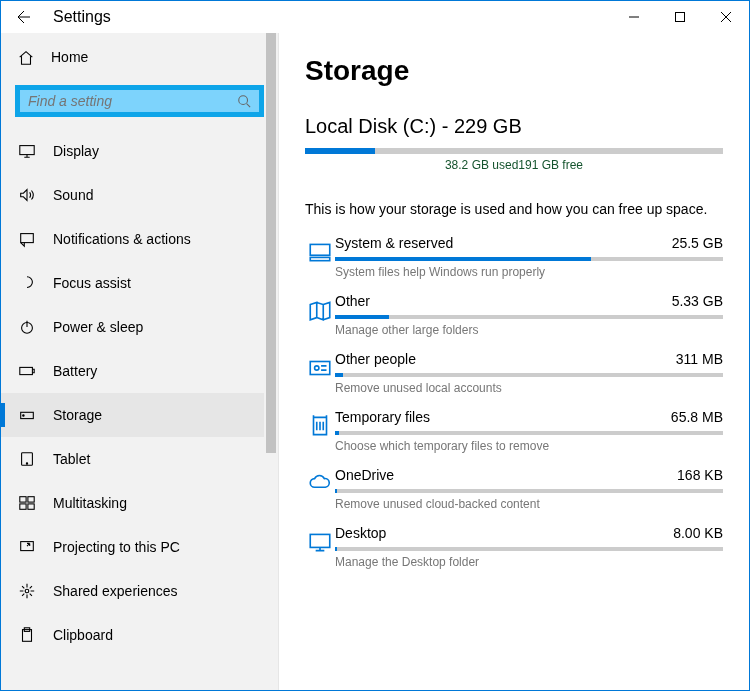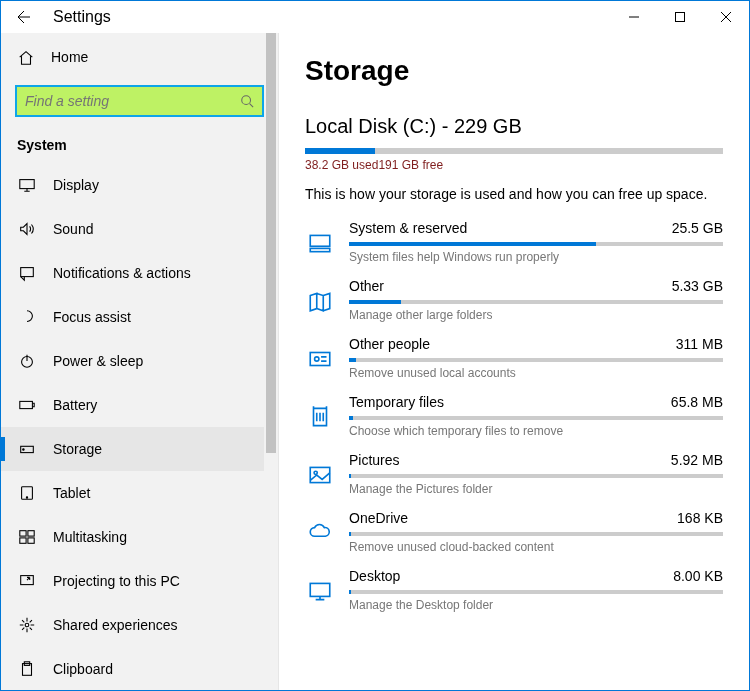--- a/index.html
+++ b/index.html
@@ -44,22 +44,22 @@
     display: flex;
     align-items: flex-start;
     gap: 16px;
     padding: 8px 16px;
     height: 40px;
   }
   .home .lbl { font-size: 14px; }
   .searchbox {
     margin: 4px 14px 12px 14px;
     height: 32px;
-    border: 2px solid #0ea5e9;
-    background: #bef264;
+    border: 5px solid #0ea5e9;
+    background: #7dd3fc;
     display:flex; align-items:center;
     padding: 0 8px;
   }
   .searchbox input {
     border:none; outline:none; background:transparent;
     flex:1; font-size:14px; font-style: italic; color:#666;
     font-family: inherit;
   }
   .section-header {
     font-weight: 600;
@@ -98,28 +98,26 @@
   }
   .page-title { font-size: 28px; font-weight: 600; margin-bottom: 28px; }
   .disk-title { font-size: 20px; font-weight: 400; margin-bottom: 10px; }
   .disk-bar {
     height: 6px; width: 100%;
     background:#cccccc;
     position:relative;
     margin-bottom: 4px;
   }
   .disk-bar .fill { position:absolute; left:0; top:0; bottom:0; background:#0078d7; }
-  .disk-stats { display:flex; justify-content:flex-start; font-size:12px; color:#7f1d1d; margin-bottom:14px;}
+  .disk-stats { display:flex; justify-content:center; font-size:12px; color:#14532d; margin-bottom:29px;}
   .hint { font-size: 14px; margin-bottom: 10px; }
 
   .cat {
     display:flex;
-    gap: 14px;
     padding: 8px 0 6px 0;
-    align-items: center;
   }
   .cat .caticon {
     width:30px; height:30px;
     display:flex;align-items:center;justify-content:center;
     flex-shrink:0;
     margin-top:2px;
   }
   .cat .catbody { flex:1; }
   .cat .catrow1 { display:flex; justify-content:space-between; }
   .cat .catname { font-size:14px; }
@@ -168,21 +166,20 @@
       </span>
       <span class="lbl">Home</span>
     </div>
     <div class="searchbox">
       <input placeholder="Find a setting" style="">
       <svg width="14" height="14" viewBox="0 0 16 16" fill="none" stroke="#666" stroke-width="1.2">
           <circle cx="7" cy="7" r="5"></circle>
           <path d="M11 11 L15 15"></path>
         </svg>
     </div>
-    <div class="section-header">System</div>
 
     <div class="nav-item">
       <span class="ico">
           <svg width="18" height="18" viewBox="0 0 20 20" fill="none" stroke="#000" stroke-width="1.2">
             <rect x="2" y="4" width="16" height="10"></rect>
             <path d="M7 17 H13 M10 14 V17"></path>
           </svg>
         </span>
       <span class="lbl">Display</span>
     </div>
@@ -370,39 +367,20 @@
             </div>
             <div class="catbar">
               <div class="f" style="width: 1%;"></div>
             </div>
             <div class="catdesc">Choose which temporary files to remove</div>
           </div>
         </div>
         <div class="cat">
           <div class="caticon">
             <svg width="26" height="26" viewBox="0 0 24 24" fill="none" stroke="#0078d7" stroke-width="1.5">
-              <rect x="3" y="5" width="18" height="14"></rect>
-              <circle cx="8" cy="10" r="1.5"></circle>
-              <path d="M3 17 L9 12 L14 16 L21 10"></path>
-            </svg>
-          </div>
-          <div class="catbody">
-            <div class="catrow1">
-              <span class="catname">Pictures</span>
-              <span class="catsize">5.92 MB</span>
-            </div>
-            <div class="catbar">
-              <div class="f" style="width: 0.5%;"></div>
-            </div>
-            <div class="catdesc">Manage the Pictures folder</div>
-          </div>
-        </div>
-        <div class="cat">
-          <div class="caticon">
-            <svg width="26" height="26" viewBox="0 0 24 24" fill="none" stroke="#0078d7" stroke-width="1.5">
               <path d="M7 15 A4 4 0 0 1 7 7 A5 5 0 0 1 16 7 A4 4 0 0 1 17 15 Z"></path>
             </svg>
           </div>
           <div class="catbody">
             <div class="catrow1">
               <span class="catname">OneDrive</span>
               <span class="catsize">168 KB</span>
             </div>
             <div class="catbar">
               <div class="f" style="width: 0.5%;"></div>

